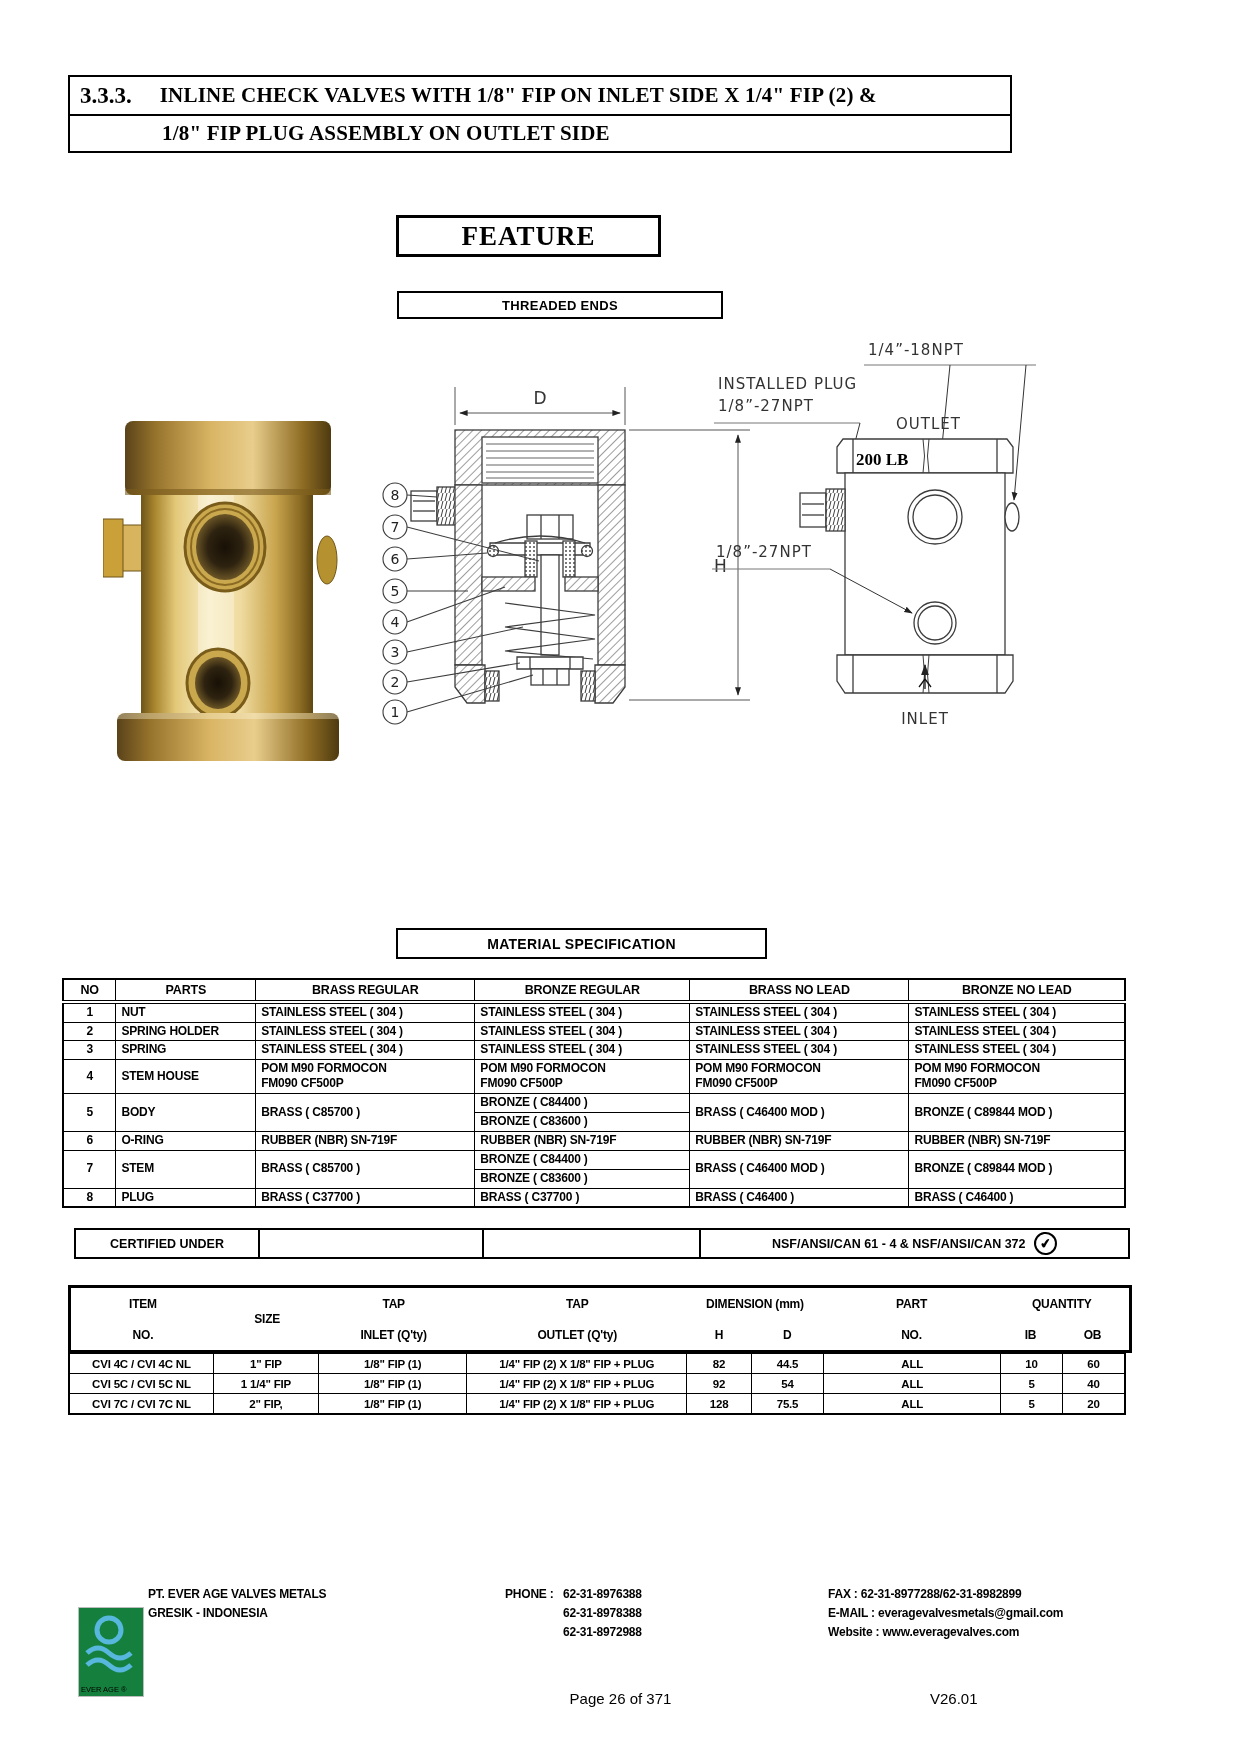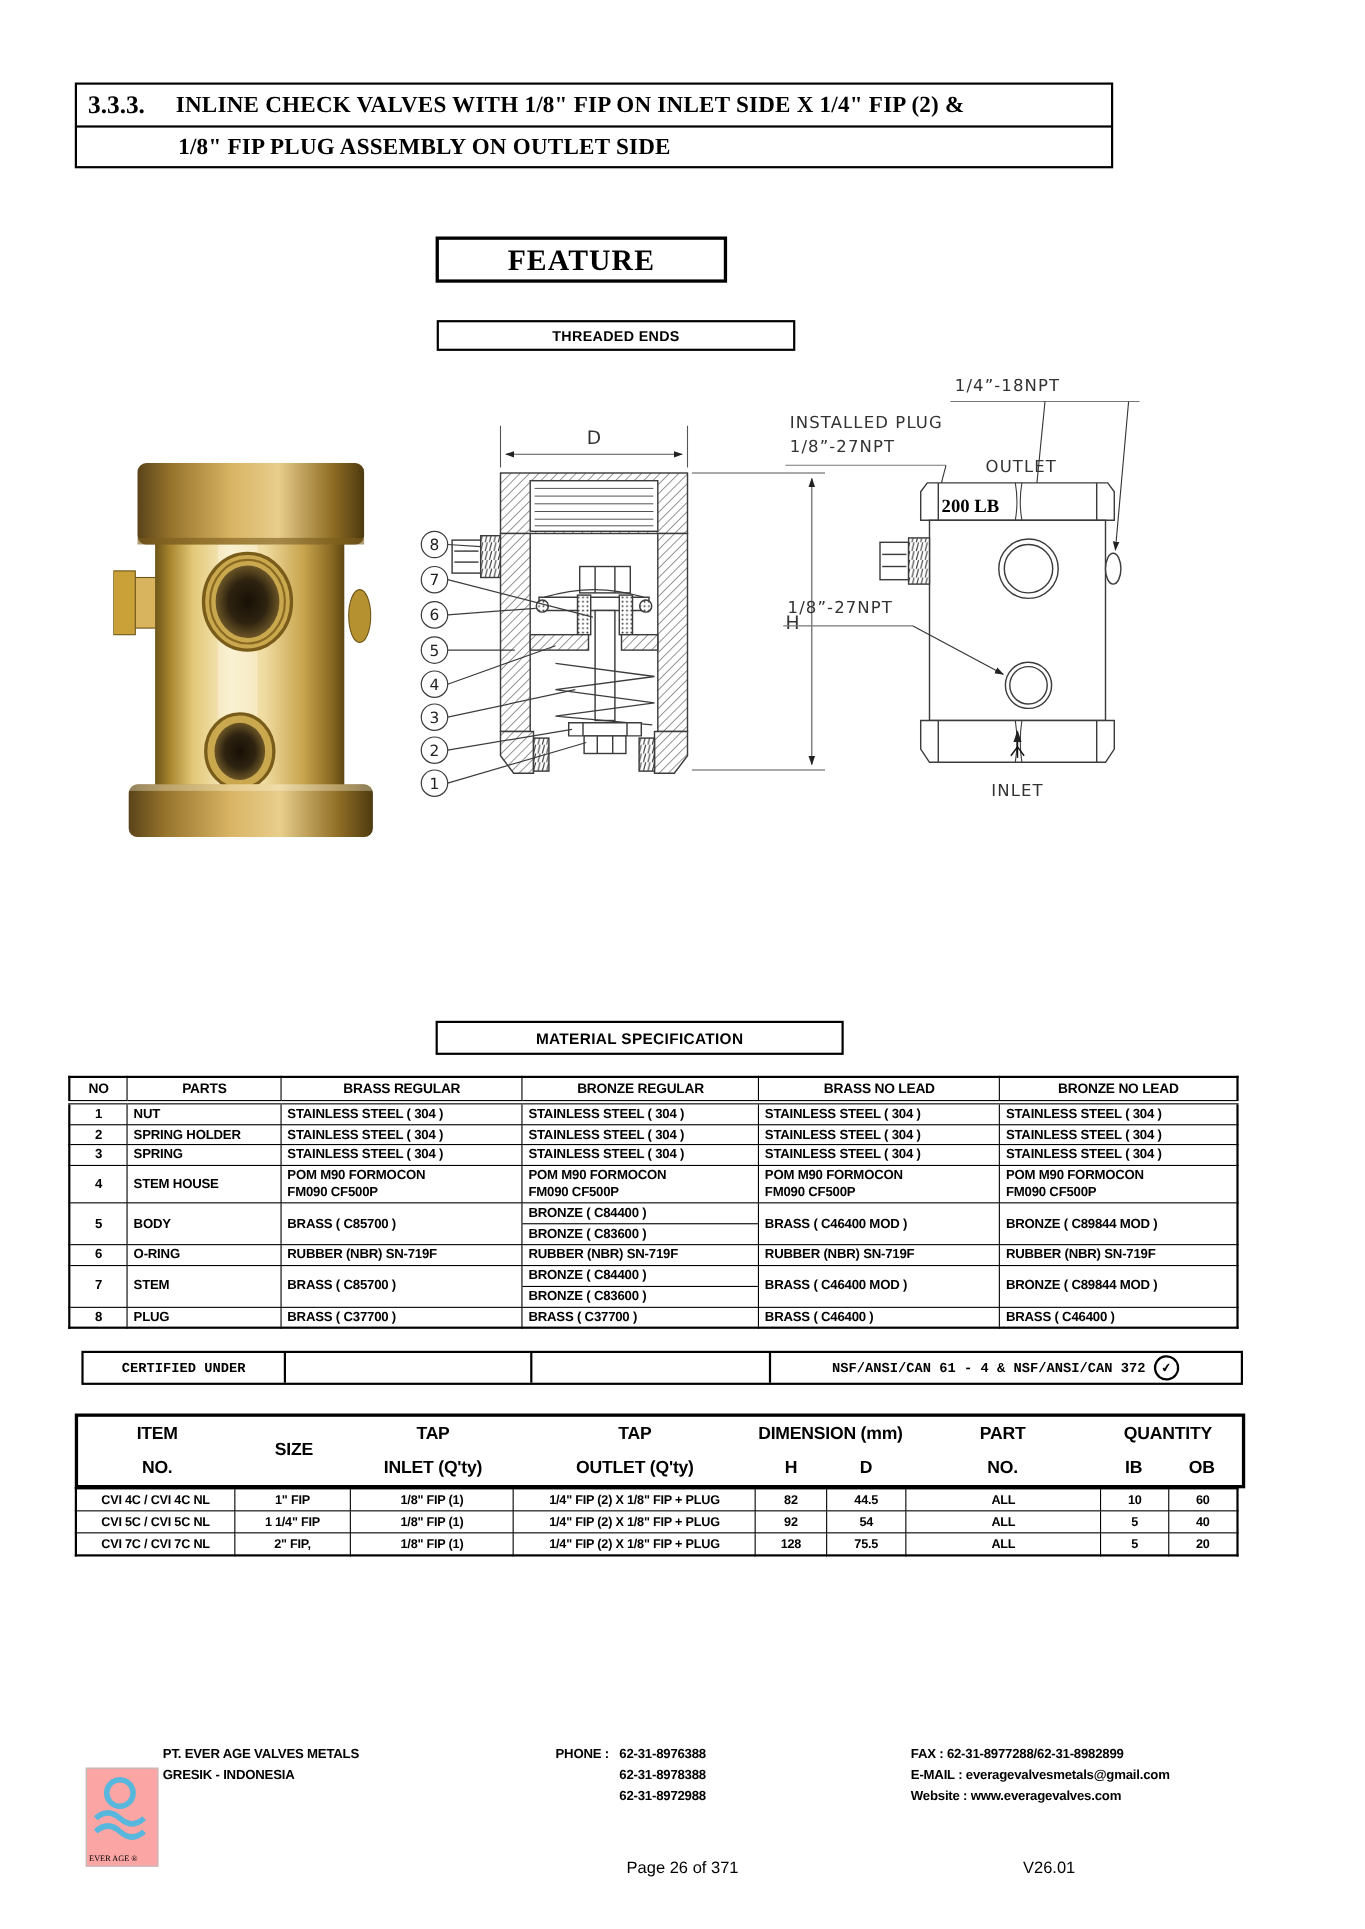--- a/index.html
+++ b/index.html
@@ -32,40 +32,40 @@
   .mat-table{left:62px;top:978px;width:1064px;font-size:12px;font-weight:bold;letter-spacing:-0.2px;}
   .mat-table th{border:1.5px solid #000;border-bottom:4px double #000;padding:3px 2px;font-size:12.5px;}
   .mat-table td{border:1.5px solid #000;padding:1px 5px;vertical-align:middle;line-height:1.3;}
   .mat-table{border:2.5px solid #000;}
   .mat-table .c{text-align:center;}
   .split{padding:0 !important;}
   .split > div{padding:1px 5px;}
   .split > div:first-child{border-bottom:1.5px solid #000;}
 
   .cert-bar{left:74px;top:1228px;width:1052px;height:27px;border:2px solid #000;display:flex;
-            font-weight:bold;font-size:12.5px;font-family:Liberation Mono, monospace;}
+            font-weight:bold;font-size:12.5px;}
   .cert-bar > div{border-right:2px solid #000;display:flex;align-items:center;justify-content:center;}
   .cert-bar > div:last-child{border-right:none;}
   .cert-c1{width:17.3%;}.cert-c2{width:21.1%;}.cert-c3{width:20.4%;}
   .cert-c4{flex:1;gap:8px;}
   .cert-check{display:inline-flex;align-items:center;justify-content:center;width:19px;height:19px;
               border:2.5px solid #000;border-radius:50%;font-size:13px;transform:rotate(-8deg);}
 
   .items-head{left:68px;top:1285px;width:1058px;height:62px;border:3px solid #000;display:grid;
               grid-template-columns:13.6% 9.9% 14% 20.7% 6.1% 6.8% 16.7% 5.8% 5.9%;
               grid-template-rows:1fr 1fr;align-items:center;text-align:center;
-              font-weight:bold;font-size:16px;letter-spacing:-0.2px;}
+              font-weight:bold;font-size:12px;letter-spacing:-0.2px;}
   .items-table{left:68px;top:1352px;width:1058px;border:2.5px solid #000;
                font-weight:bold;font-size:11.5px;letter-spacing:-0.2px;}
   .items-table td{border:1.5px solid #000;height:19px;text-align:center;vertical-align:middle;padding:0 18px;}
 
   
   .footer-text{font-size:12px;font-weight:bold;letter-spacing:-0.2px;line-height:19px;}
   .phone-grid{display:grid;grid-template-columns:58px auto;}
-  .logo-box{left:78px;top:1607px;width:64px;height:88px;border:1px solid #bcbcbc;background:#fca5a5;font-family:Liberation Serif, serif;}
+  .logo-box{left:78px;top:1607px;width:64px;height:88px;border:1px solid #bcbcbc;background:#15803d;}
   .logo-cap{position:absolute;left:2px;bottom:2px;font-size:7.5px;font-weight:normal;letter-spacing:0;}
   .pageline{font-size:15px;font-weight:normal;}
 
   .tlbl{font-family:"DejaVu Sans",sans-serif;font-size:15px;fill:#333;letter-spacing:1px;}
   .dimlbl{font-family:"DejaVu Sans",sans-serif;font-size:17px;fill:#333;}
 </style>
 </head>
 <body>
 
 <div class="page">

